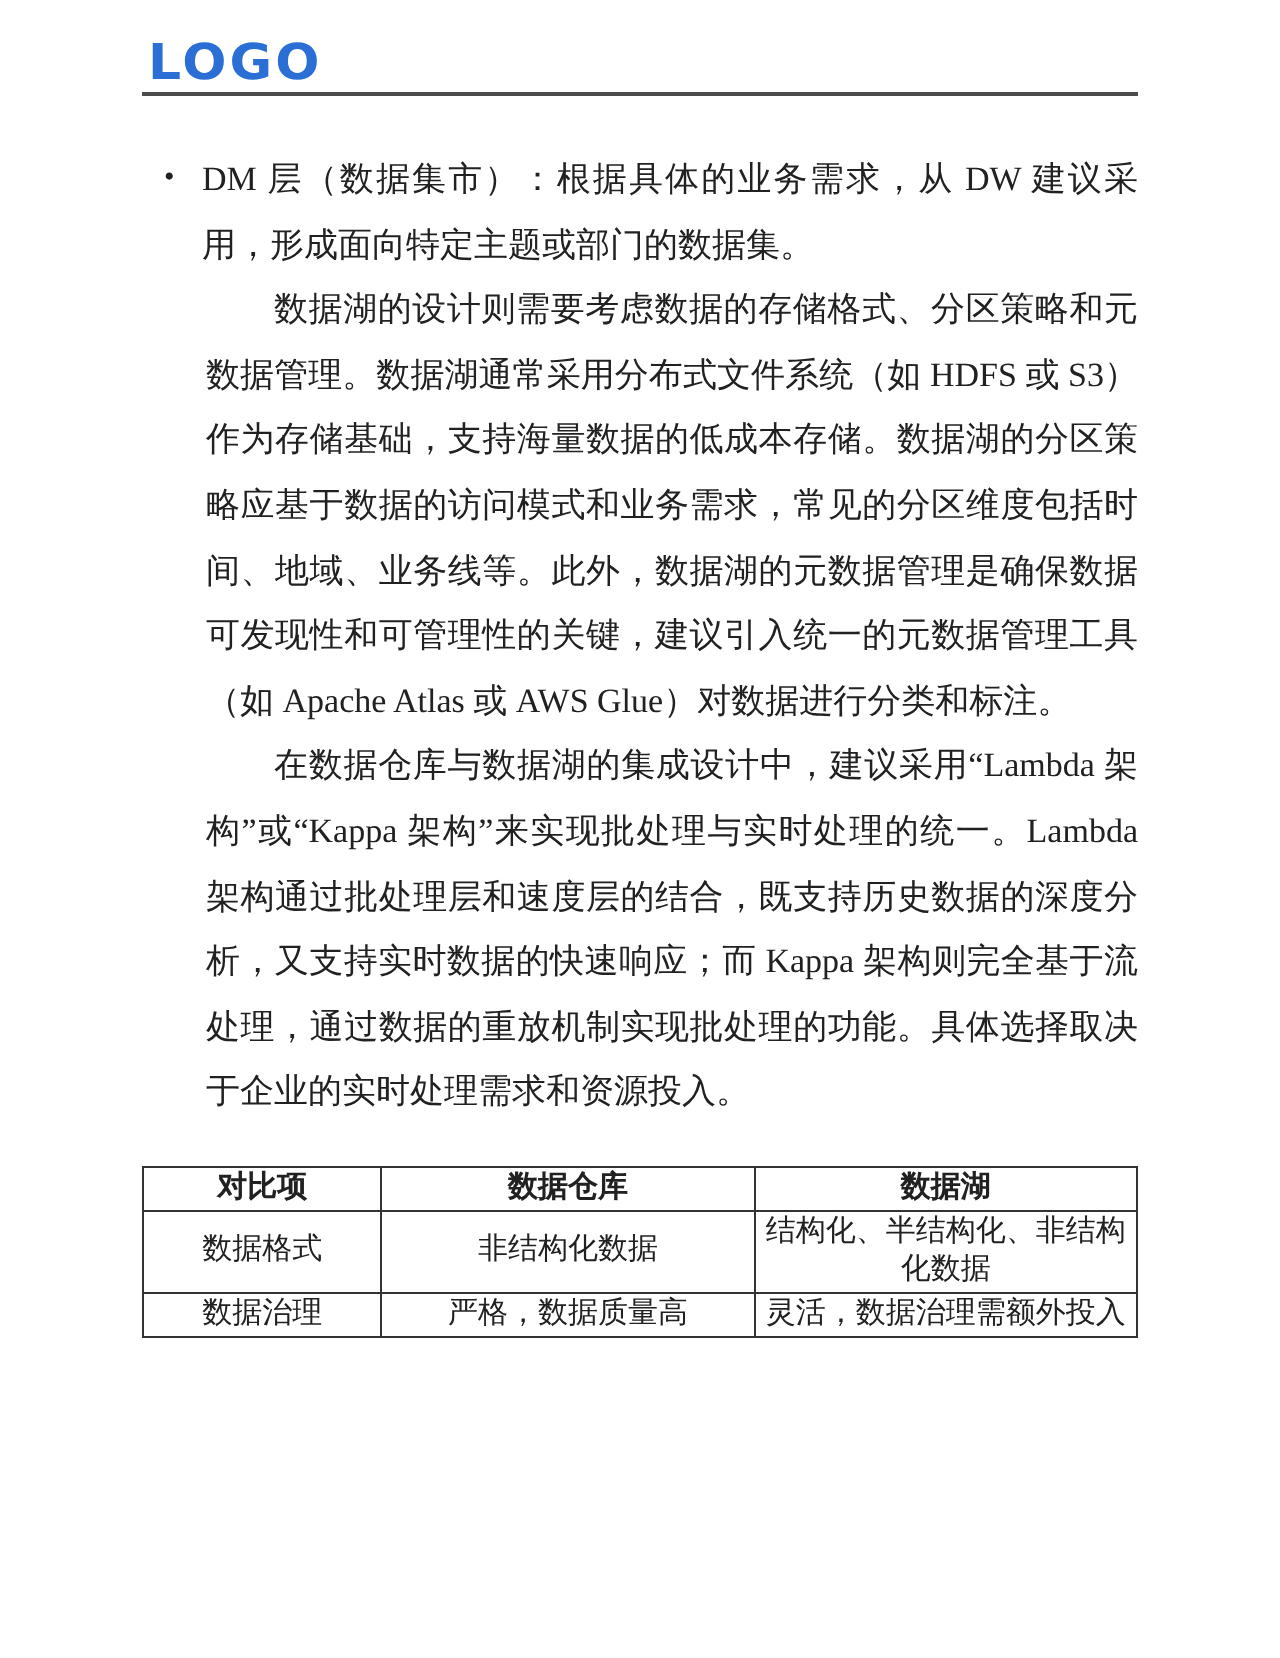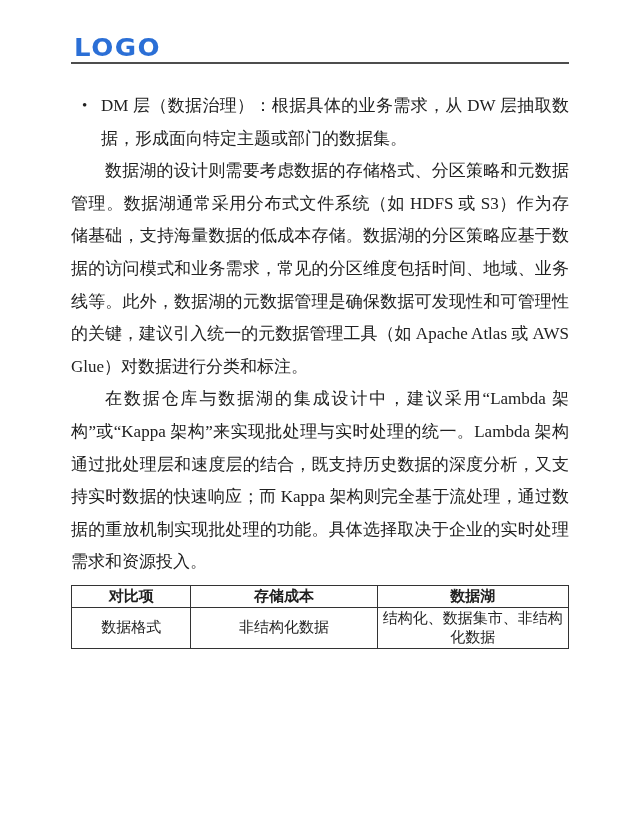--- a/index.html
+++ b/index.html
@@ -11,21 +11,21 @@
     color: #212121;
     overflow: hidden;
   }
   .page {
     width: 640px;
     height: 829px;
     background: #ffffff;
     padding: 0 71px;
   }
   .logo-row {
-    padding-top: 34px;
+    padding-top: 18px;
   }
   .logo {
     font-family: "DejaVu Sans", "Liberation Sans", sans-serif;
     font-weight: 900;
     font-size: 26px;
     line-height: 26px;
     letter-spacing: 1.5px;
     color: #2B6FD6;
     display: inline-block;
     padding-left: 3px;
@@ -47,23 +47,24 @@
     padding-left: 30px;
   }
   .bullet-marker {
     position: absolute;
     left: 11px;
     top: -1px;
     font-size: 15px;
   }
   .para {
     text-indent: 2em;
+    margin-left: 32px;
   }
   .table-wrap {
-    margin-top: 6px;
+    margin-top: 20px;
   }
   table.compare {
     width: 100%;
     border-collapse: collapse;
     table-layout: fixed;
     font-size: 15px;
     line-height: 19px;
     text-align: center;
   }
   table.compare th, table.compare td {
@@ -85,46 +86,51 @@
 
   <div class="logo-row">
     <span class="logo">LOGO</span>
     <div class="header-rule"></div>
   </div>
 
   <div class="content">
 
     <div class="bullet-item">
       <span class="bullet-marker">•</span>
-      <span>DM 层（数据治理）：根据具体的业务需求，从 DW 层抽取数据，形成面向特定主题或部门的数据集。</span>
+      <span>DM 层（数据集市）：根据具体的业务需求，从 DW 建议采用，形成面向特定主题或部门的数据集。</span>
     </div>
 
     <p class="para">数据湖的设计则需要考虑数据的存储格式、分区策略和元数据管理。数据湖通常采用分布式文件系统（如 HDFS 或 S3）作为存储基础，支持海量数据的低成本存储。数据湖的分区策略应基于数据的访问模式和业务需求，常见的分区维度包括时间、地域、业务线等。此外，数据湖的元数据管理是确保数据可发现性和可管理性的关键，建议引入统一的元数据管理工具（如 Apache Atlas 或 AWS Glue）对数据进行分类和标注。</p>
 
     <p class="para">在数据仓库与数据湖的集成设计中，建议采用“Lambda 架构”或“Kappa 架构”来实现批处理与实时处理的统一。Lambda 架构通过批处理层和速度层的结合，既支持历史数据的深度分析，又支持实时数据的快速响应；而 Kappa 架构则完全基于流处理，通过数据的重放机制实现批处理的功能。具体选择取决于企业的实时处理需求和资源投入。</p>
 
 
     <div class="table-wrap">
       <table class="compare">
         <colgroup>
           <col class="c1">
             <col class="c2">
             <col class="c3">
         </colgroup>
         <thead>
           <tr>
             <th>对比项</th>
-            <th>存储成本</th>
+            <th>数据仓库</th>
             <th>数据湖</th>
           </tr>
         </thead>
         <tbody>
           <tr>
             <td>数据格式</td>
             <td>非结构化数据</td>
-            <td>结构化、数据集市、非结构化数据</td>
+            <td>结构化、半结构化、非结构化数据</td>
+          </tr>
+          <tr>
+            <td>数据治理</td>
+            <td>严格，数据质量高</td>
+            <td>灵活，数据治理需额外投入</td>
           </tr>
         </tbody>
       </table>
     </div>
 
   </div>
 </div>
 
 </body></html>

